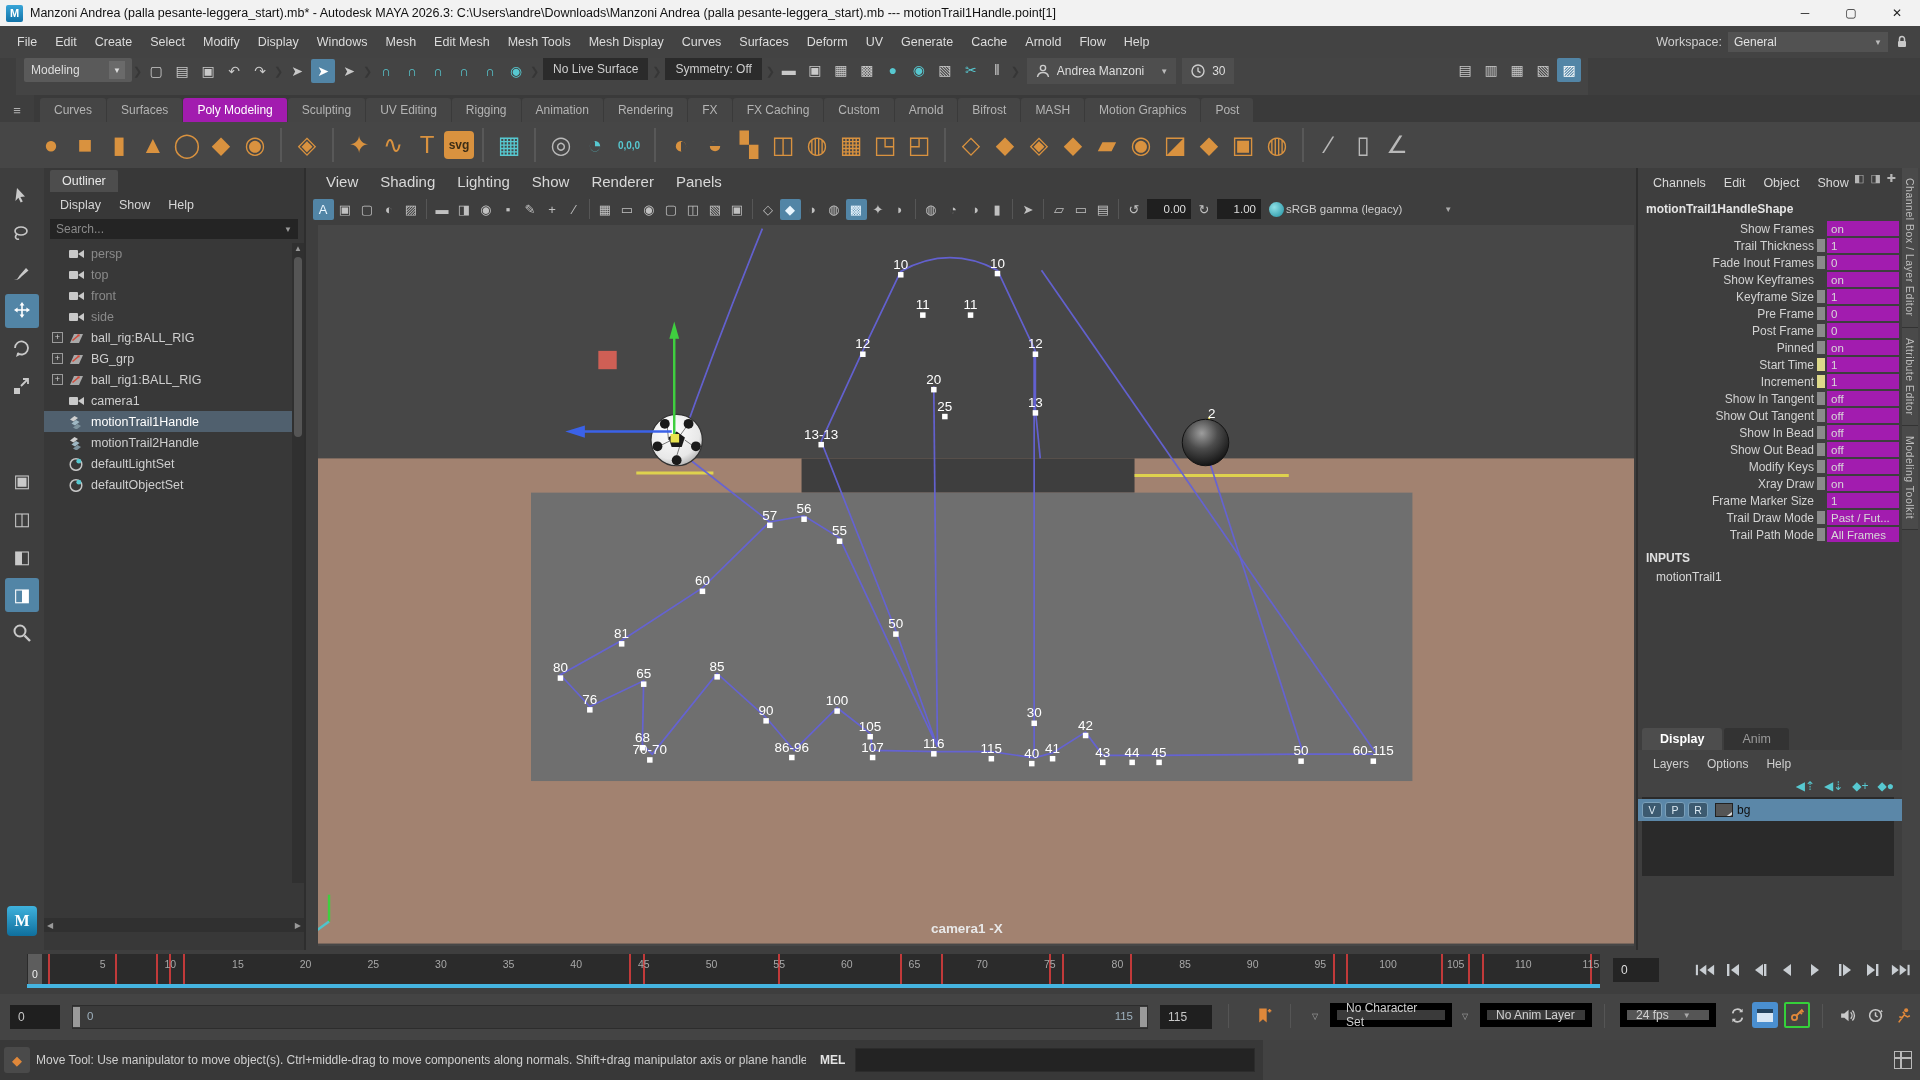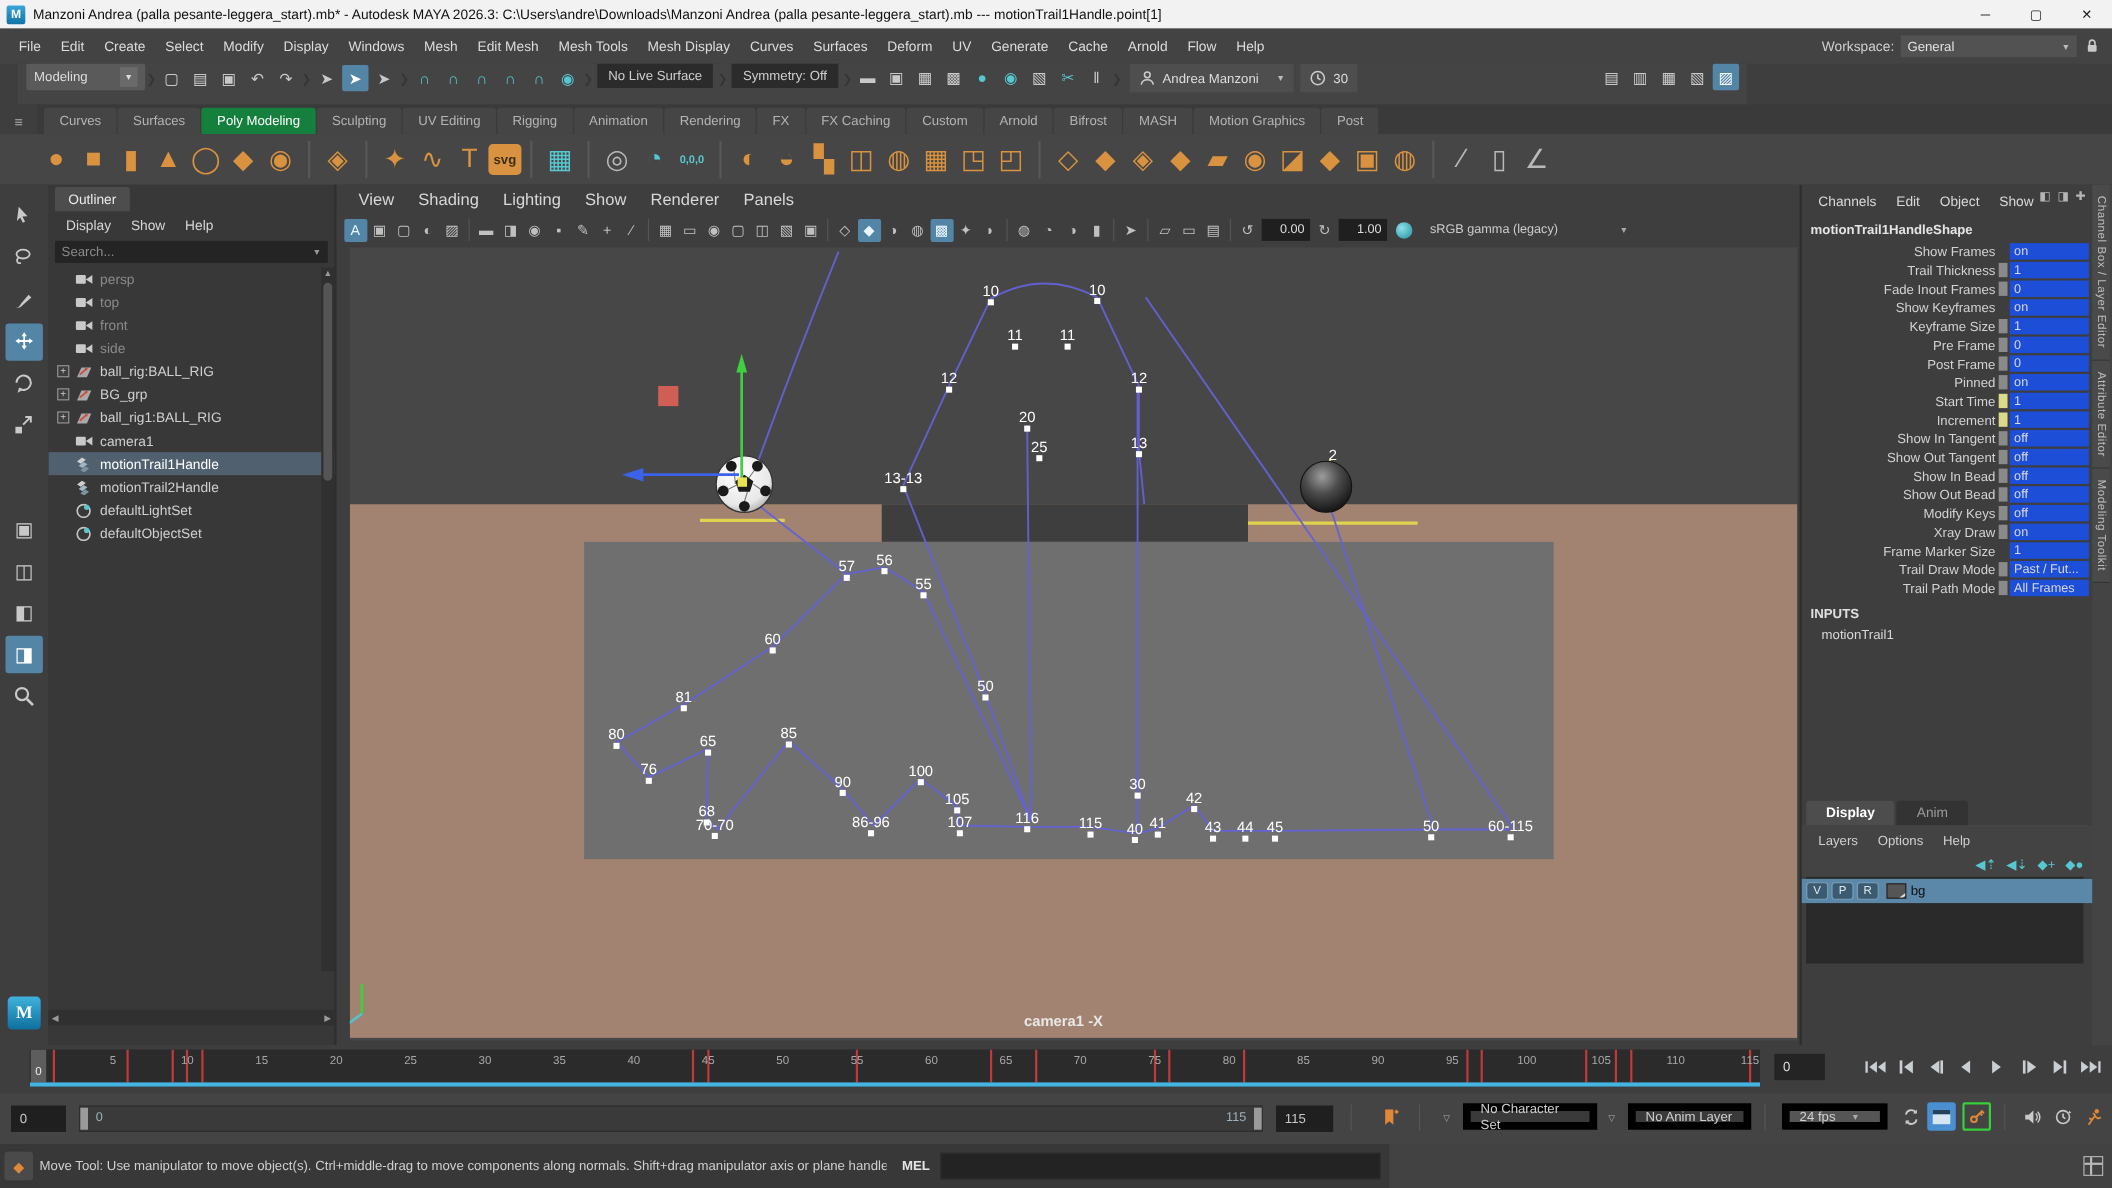--- a/index.html
+++ b/index.html
@@ -47,21 +47,21 @@
               padding:0 10px; margin:0 3px; font-size:12px; }
   .sl-user { display:flex; align-items:center; gap:6px; background:#4e4e4e; height:26px;
              padding:0 8px; margin-left:6px; }
   .sl-user .dd { font-size:8px; color:#bbb; margin-left:10px; }
   #sl-right { margin-left:auto; display:flex; align-items:center; margin-right:6px; }
 
   
   #shelftabs { position:absolute; left:0; top:95px; width:1920px; height:27px; background:#3a3a3a;
                display:flex; align-items:flex-end; font-size:12px; color:#b4b4b4; padding-left:40px; }
   .shelf-tab { padding:5px 14px; background:#454545; margin-right:1px; border-radius:3px 3px 0 0; }
-  .shelf-tab.active { background:#15803d; color:#fff; }
+  .shelf-tab.active { background:#a21caf; color:#fff; }
   #shelfrow { position:absolute; left:0; top:122px; width:1920px; height:46px; background:#464646;
               display:flex; align-items:center; padding-left:34px; }
   .shelf-icon { width:34px; height:36px; display:flex; align-items:center; justify-content:center;
                 font-size:24px; }
   .shelf-sep { width:2px; height:34px; background:#585858; margin:0 8px; }
   .shelf-badge { width:30px; height:28px; border-radius:4px; background:#d9923f; color:#3c2d16;
                  font-weight:bold; font-size:12px; display:flex; align-items:center; justify-content:center; }
   #shelf-gutter { position:absolute; left:0; top:95px; width:34px; height:73px; background:#3e3e3e;
                   display:flex; flex-direction:column; align-items:center; gap:8px; padding-top:8px;
                   color:#b0b0b0; font-size:13px; }
@@ -112,41 +112,41 @@
   .vp-menus { height:26px; display:flex; align-items:center; font-size:15px; color:#d8d8d8;
               padding-left:10px; gap:2px; }
   .vp-menus span { padding:3px 10px; }
   .vp-toolbar { height:30px; display:flex; align-items:center; padding-left:6px; background:#3e3e3e; }
   .vp-ico { width:21px; height:21px; display:flex; align-items:center; justify-content:center;
             color:#c0c0c0; font-size:13px; margin:0 .5px; border-radius:2px; }
   .vp-ico.active { background:#5285a6; color:#eaf6ff; }
   .vp-sep { width:1px; height:20px; background:#565656; margin:0 4px; }
   .vp-field { width:44px; height:20px; background:#1f1f1f; color:#ddd; font-size:11.5px;
               display:flex; align-items:center; justify-content:flex-end; padding:0 5px; margin:0 2px; }
-  .vp-cs { height:22px; display:flex; align-items:center; gap:16px; background:#3e3e3e; color:#ccc;
+  .vp-cs { height:22px; display:flex; align-items:center; gap:2px; background:#3e3e3e; color:#ccc;
            font-size:11.5px; padding:0 6px; min-width:190px; }
   .vp-cs .ball { width:15px; height:15px; border-radius:50%;
                  background:radial-gradient(circle at 35% 35%, #8fe0e6, #1e8fa0); }
   .vp-cs .dd { margin-left:auto; font-size:8px; color:#aaa; padding-left:40px;}
   #canvas-wrap { position:absolute; left:12px; top:57px; width:1316px; height:721px; background:#474747; }
   #scene-svg { display:block; width:1316px; height:721px; }
 
   
   #rightpanel { position:absolute; left:1636px; top:0; width:266px; height:782px; background:#3e3e3e;
                 border-left:2px solid #2e2e2e; color:#cfcfcf; font-size:12px; }
   .cb-top-icons { position:absolute; right:6px; top:4px; display:flex; gap:6px; color:#b5b5b5; font-size:11px; }
   .cb-menus { display:flex; gap:4px; padding:6px 0 4px 8px; font-size:12.5px; color:#d8d8d8; }
   .cb-menus span { padding:2px 7px; }
   .cb-node { font-weight:bold; color:#e4e4e4; font-size:12px; padding:6px 0 4px 8px; }
   .cb-row { display:flex; align-items:center; height:17px; }
   .cb-label { width:176px; text-align:right; color:#d2d2d2; font-size:12px; }
   .cb-key { width:8px; height:13px; margin-left:3px; }
   .cb-key.gray { background:#8a8a8a; }
   .cb-key.yellow { background:#ddd98a; }
-  .cb-val { width:72px; height:15px; margin-left:2px; background:#1d4ed8; color:#d8d8d8;
+  .cb-val { width:72px; height:15px; margin-left:2px; background:#a21caf; color:#d8d8d8;
             font-size:11.5px; padding:0 4px; display:flex; align-items:center; }
   .cb-inputs { font-weight:bold; color:#e0e0e0; padding:8px 0 2px 8px; }
   .cb-input-item { padding:3px 0 2px 18px; color:#d8d8d8; }
   .cb-blank { position:absolute; left:4px; top:608px; width:252px; height:100px; background:#2a2a2a; }
 
   .le { position:absolute; left:0; top:560px; width:266px; }
   .le-tabs { display:flex; padding-left:4px; }
   .le-tab { padding:4px 18px; font-size:12.5px; background:#333; color:#9a9a9a; border-radius:3px 3px 0 0; margin-right:2px; }
   .le-tab.active { background:#4d4d4d; color:#fff; font-weight:bold; }
   .le-menus { display:flex; gap:4px; padding:5px 0 2px 8px; background:#434343; }

